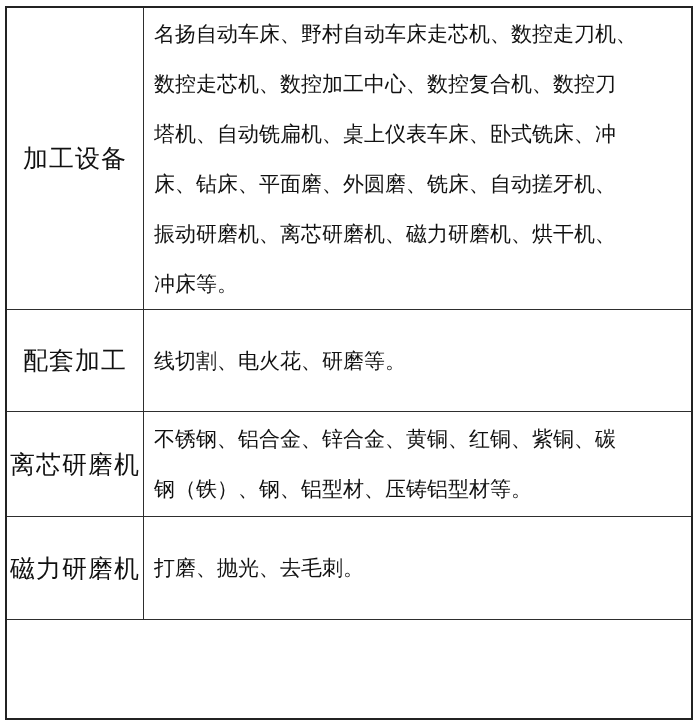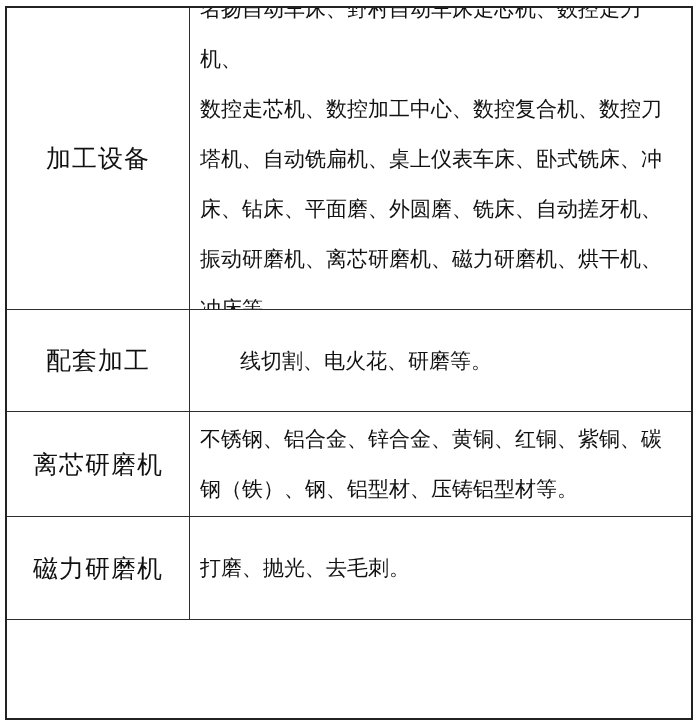--- a/index.html
+++ b/index.html
@@ -30,25 +30,25 @@
   .row {
     display: flex;
     box-sizing: border-box;
     border-bottom: 1.5px solid #2e2e2e;
   }
   .row:last-child {
     border-bottom: none;
     flex: 1;
   }
   .row-1 { height: 302px; }
-  .row-2 { height: 102px; gap: 40px; }
+  .row-2 { height: 102px; }
   .row-3 { height: 105px; }
   .row-4 { height: 103px; }
   .cell-label {
-    width: 183px;
+    width: 137px;
     box-sizing: border-box;
     border-right: 1.5px solid #2e2e2e;
     display: flex;
     align-items: center;
     justify-content: center;
     font-size: 25px;
     letter-spacing: 1px;
     flex-shrink: 0;
   }
   .cell-content {

